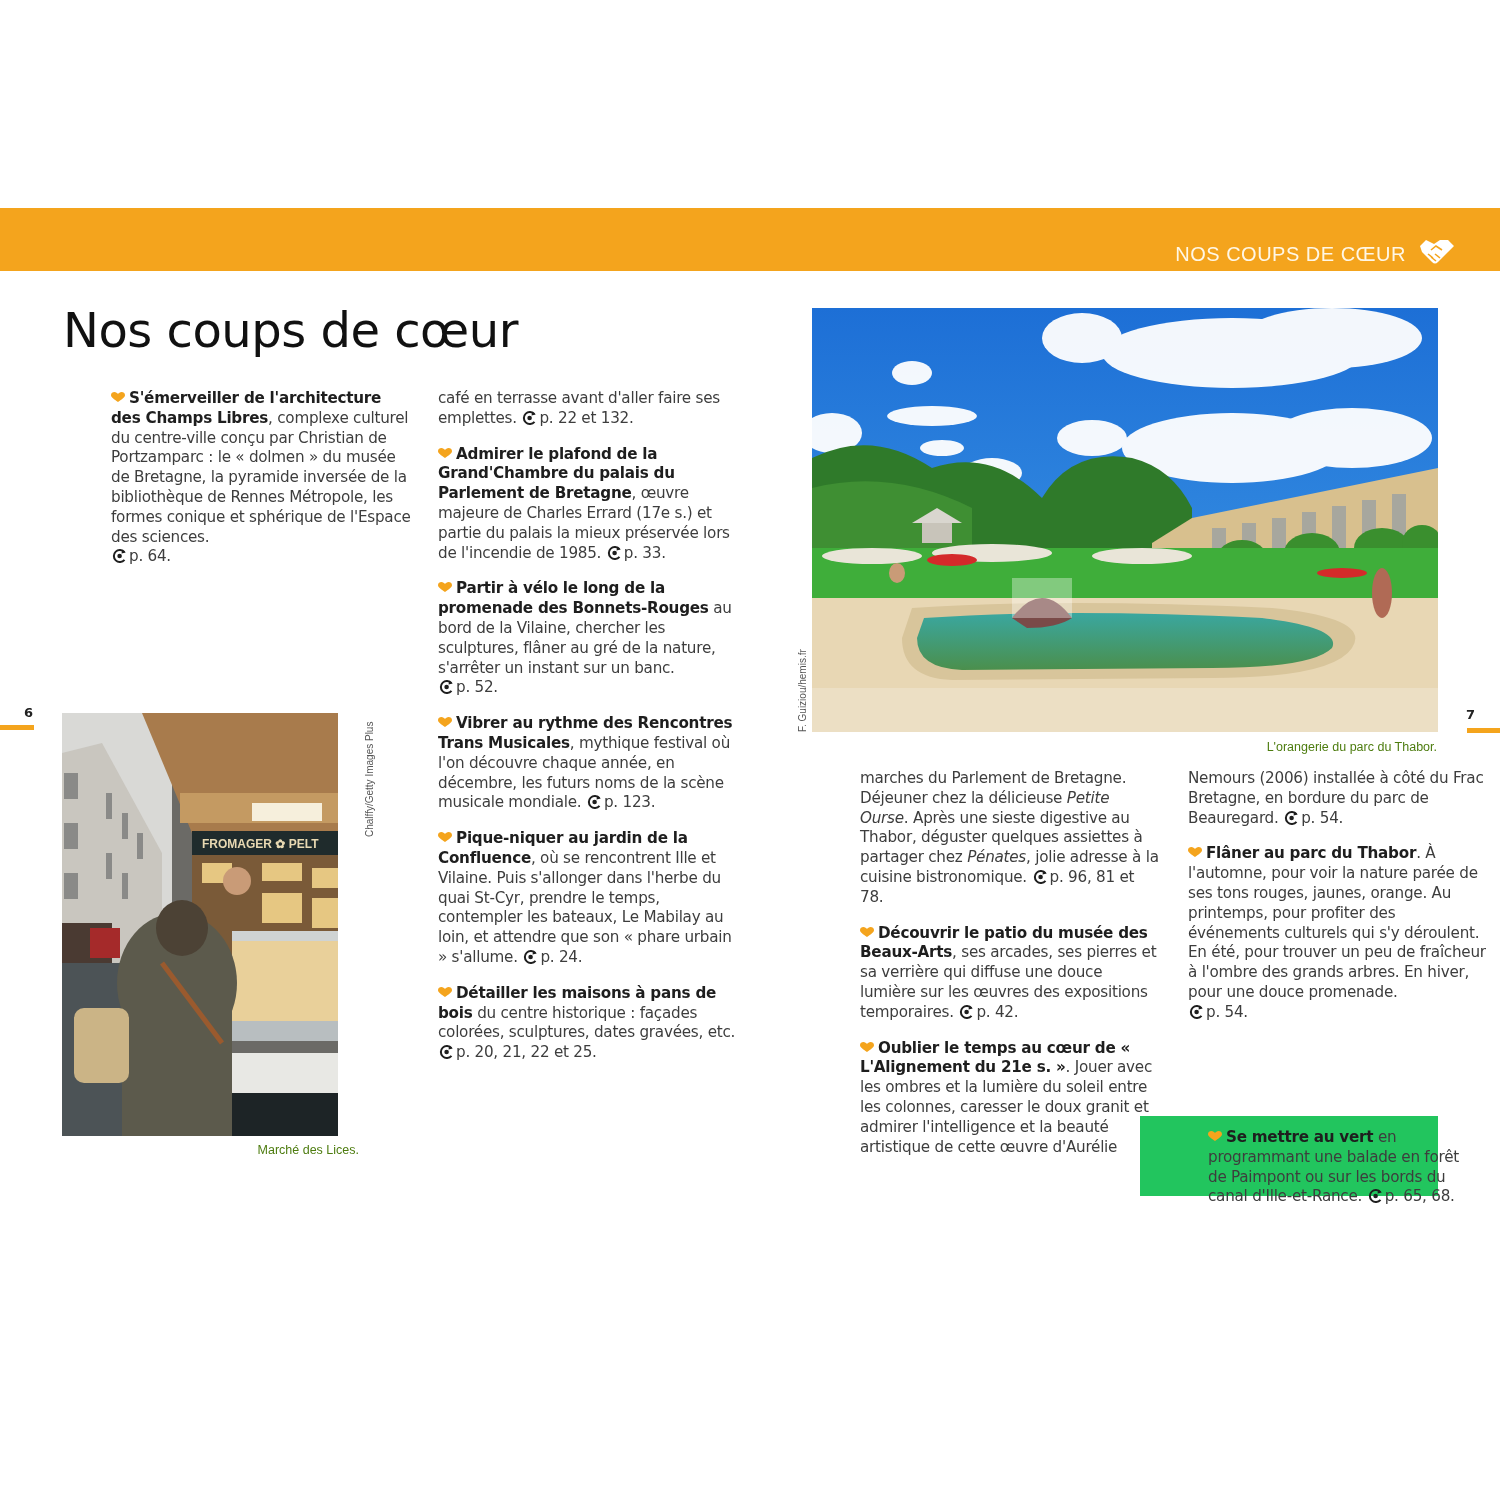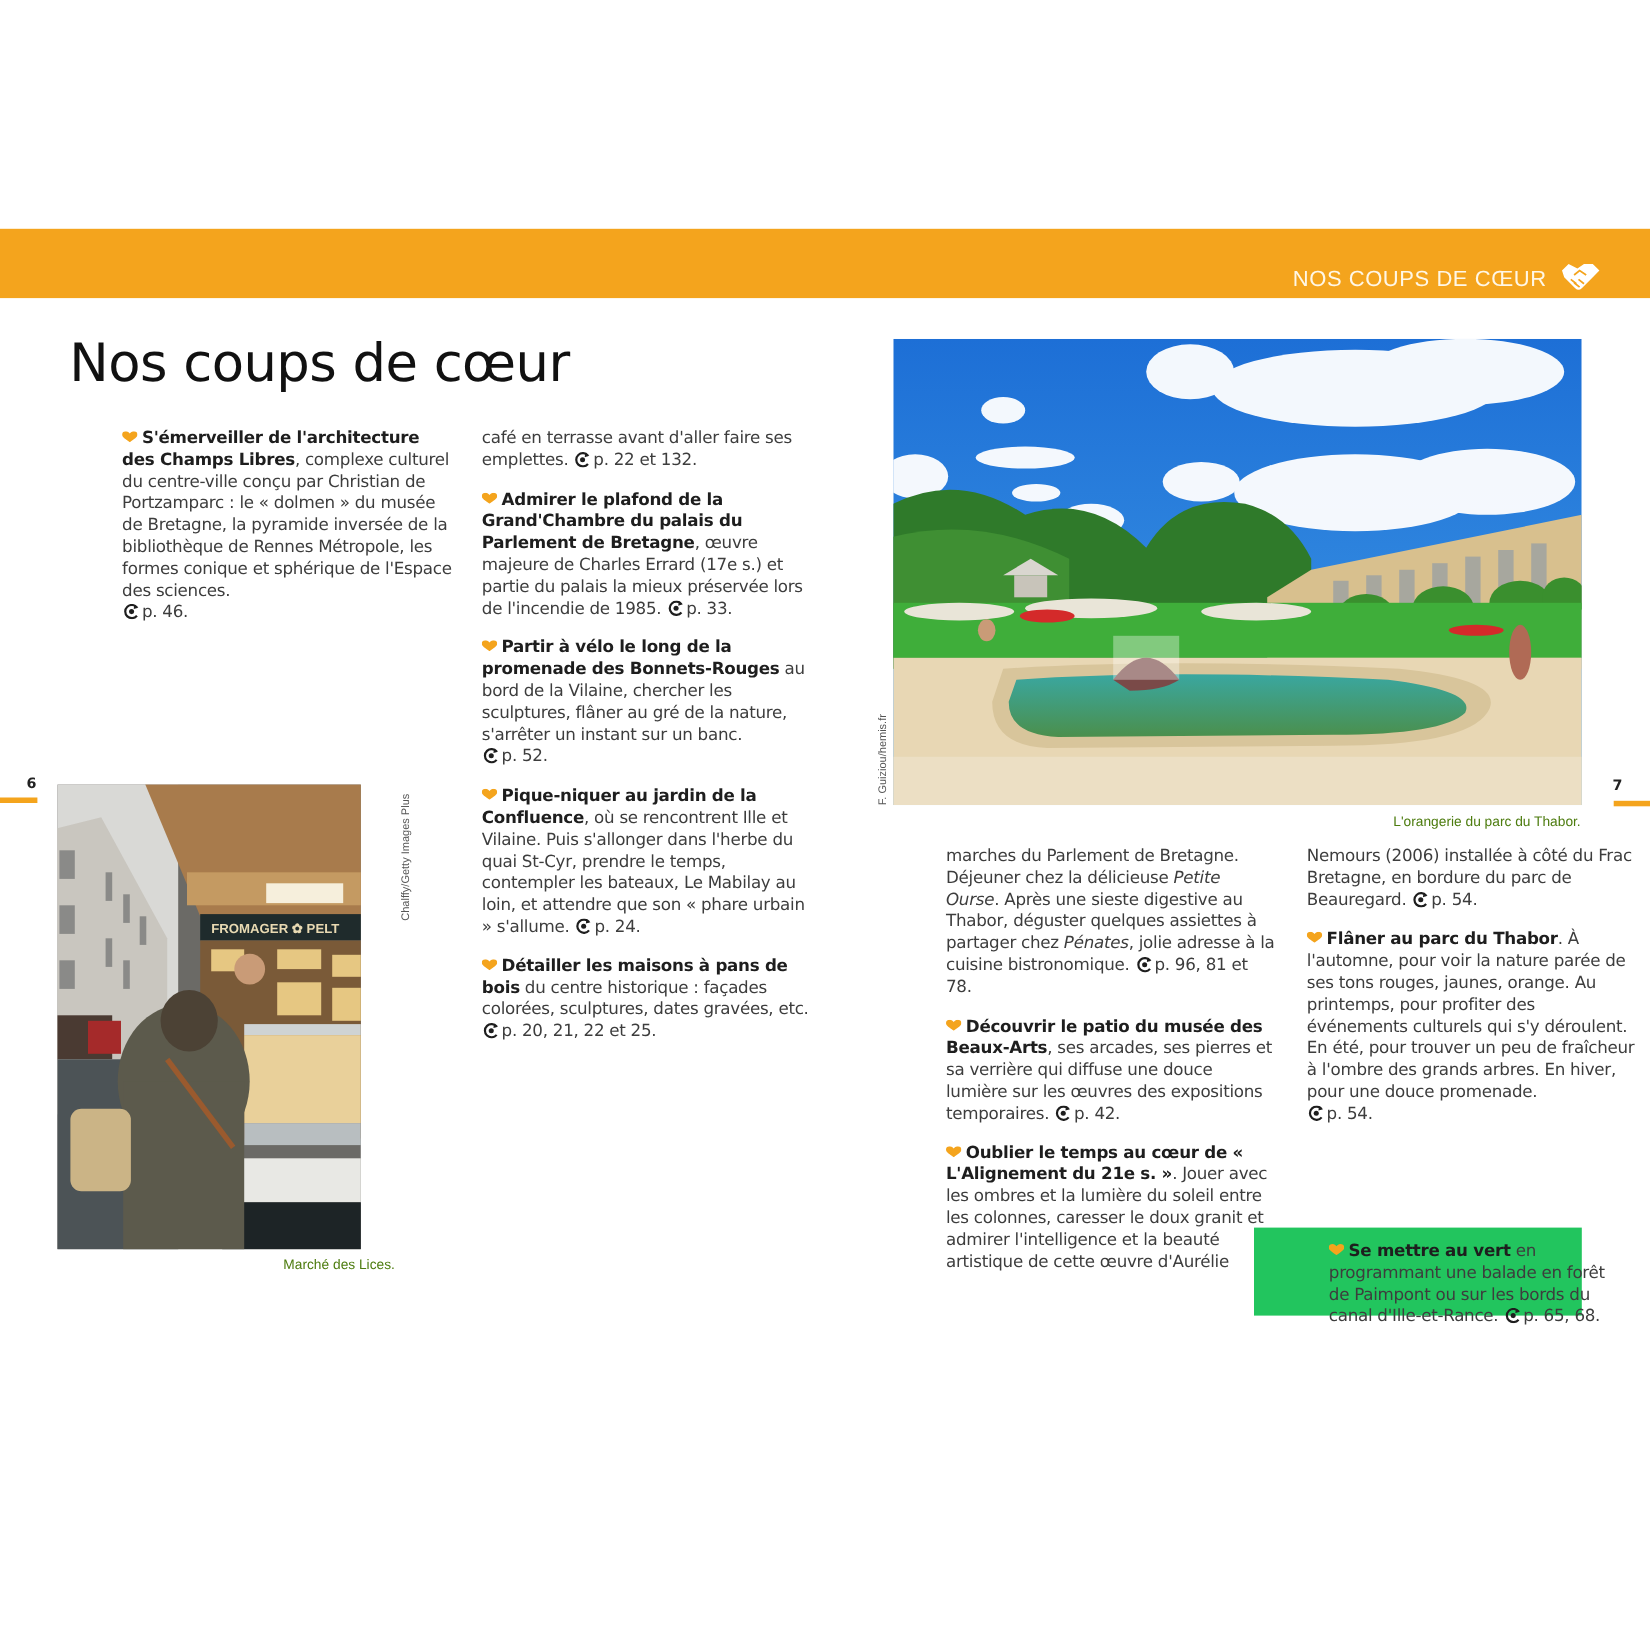--- a/index.html
+++ b/index.html
@@ -83,25 +83,25 @@
 
 <h1 class="page-title">Nos coups de cœur</h1>
 
 <div class="col" style="left:63px; top:389px; width:300px;">
   <p>
     <svg class="heart">
         <use href="#heart-sym"></use>
       </svg><b>S'émerveiller de l'architecture des Champs Libres</b><span>, complexe culturel du centre-ville conçu par Christian de Portzamparc : le « dolmen » du musée de Bretagne, la pyramide inversée de la bibliothèque de Rennes Métropole, les formes conique et sphérique de l'Espace des sciences.</span><br>
     <svg class="ref-icon">
         <use href="#ref-sym"></use>
-      </svg><span class="ref">p. 46.</span>
-  </p>
-</div>
-
-<div class="photo" style="left:52px; top:713px; width:276px; height:423px;">
+      </svg><span class="ref">p. 64.</span>
+  </p>
+</div>
+
+<div class="photo" style="left:62px; top:713px; width:276px; height:423px;">
   <svg width="296" height="423" viewBox="0 0 296 423">
     <rect width="296" height="423" fill="#6b6a66"></rect>
     <rect x="0" y="0" width="110" height="300" fill="#d9d9d6"></rect>
     <polygon points="0,40 40,30 100,140 100,300 0,300" fill="#c9c6bf"></polygon>
     <g fill="#8a8a88">
       <rect x="2" y="60" width="14" height="26"></rect>
         <rect x="2" y="110" width="14" height="26"></rect>
         <rect x="2" y="160" width="14" height="26"></rect>
       <rect x="44" y="80" width="6" height="26"></rect>
         <rect x="60" y="100" width="6" height="26"></rect>
@@ -159,20 +159,28 @@
         <use href="#ref-sym"></use>
       </svg><span class="ref">p. 33.</span>
   </p>
   <p>
     <svg class="heart">
         <use href="#heart-sym"></use>
       </svg><b>Partir à vélo le long de la promenade des Bonnets-Rouges</b><span> au bord de la Vilaine, chercher les sculptures, flâner au gré de la nature, s'arrêter un instant sur un banc.</span><br>
     <svg class="ref-icon">
         <use href="#ref-sym"></use>
       </svg><span class="ref">p. 52.</span>
+  </p>
+  <p>
+    <svg class="heart">
+        <use href="#heart-sym"></use>
+      </svg><b>Vibrer au rythme des Rencontres Trans Musicales</b><span>, mythique festival où l'on découvre chaque année, en décembre, les futurs noms de la scène musicale mondiale.</span>
+    <svg class="ref-icon">
+        <use href="#ref-sym"></use>
+      </svg><span class="ref">p. 123.</span>
   </p>
   <p>
     <svg class="heart">
         <use href="#heart-sym"></use>
       </svg><b>Pique-niquer au jardin de la Confluence</b><span>, où se rencontrent Ille et Vilaine. Puis s'allonger dans l'herbe du quai St-Cyr, prendre le temps, contempler les bateaux, Le Mabilay au loin, et attendre que son « phare urbain » s'allume.</span>
     <svg class="ref-icon">
         <use href="#ref-sym"></use>
       </svg><span class="ref">p. 24.</span>
   </p>
   <p>

